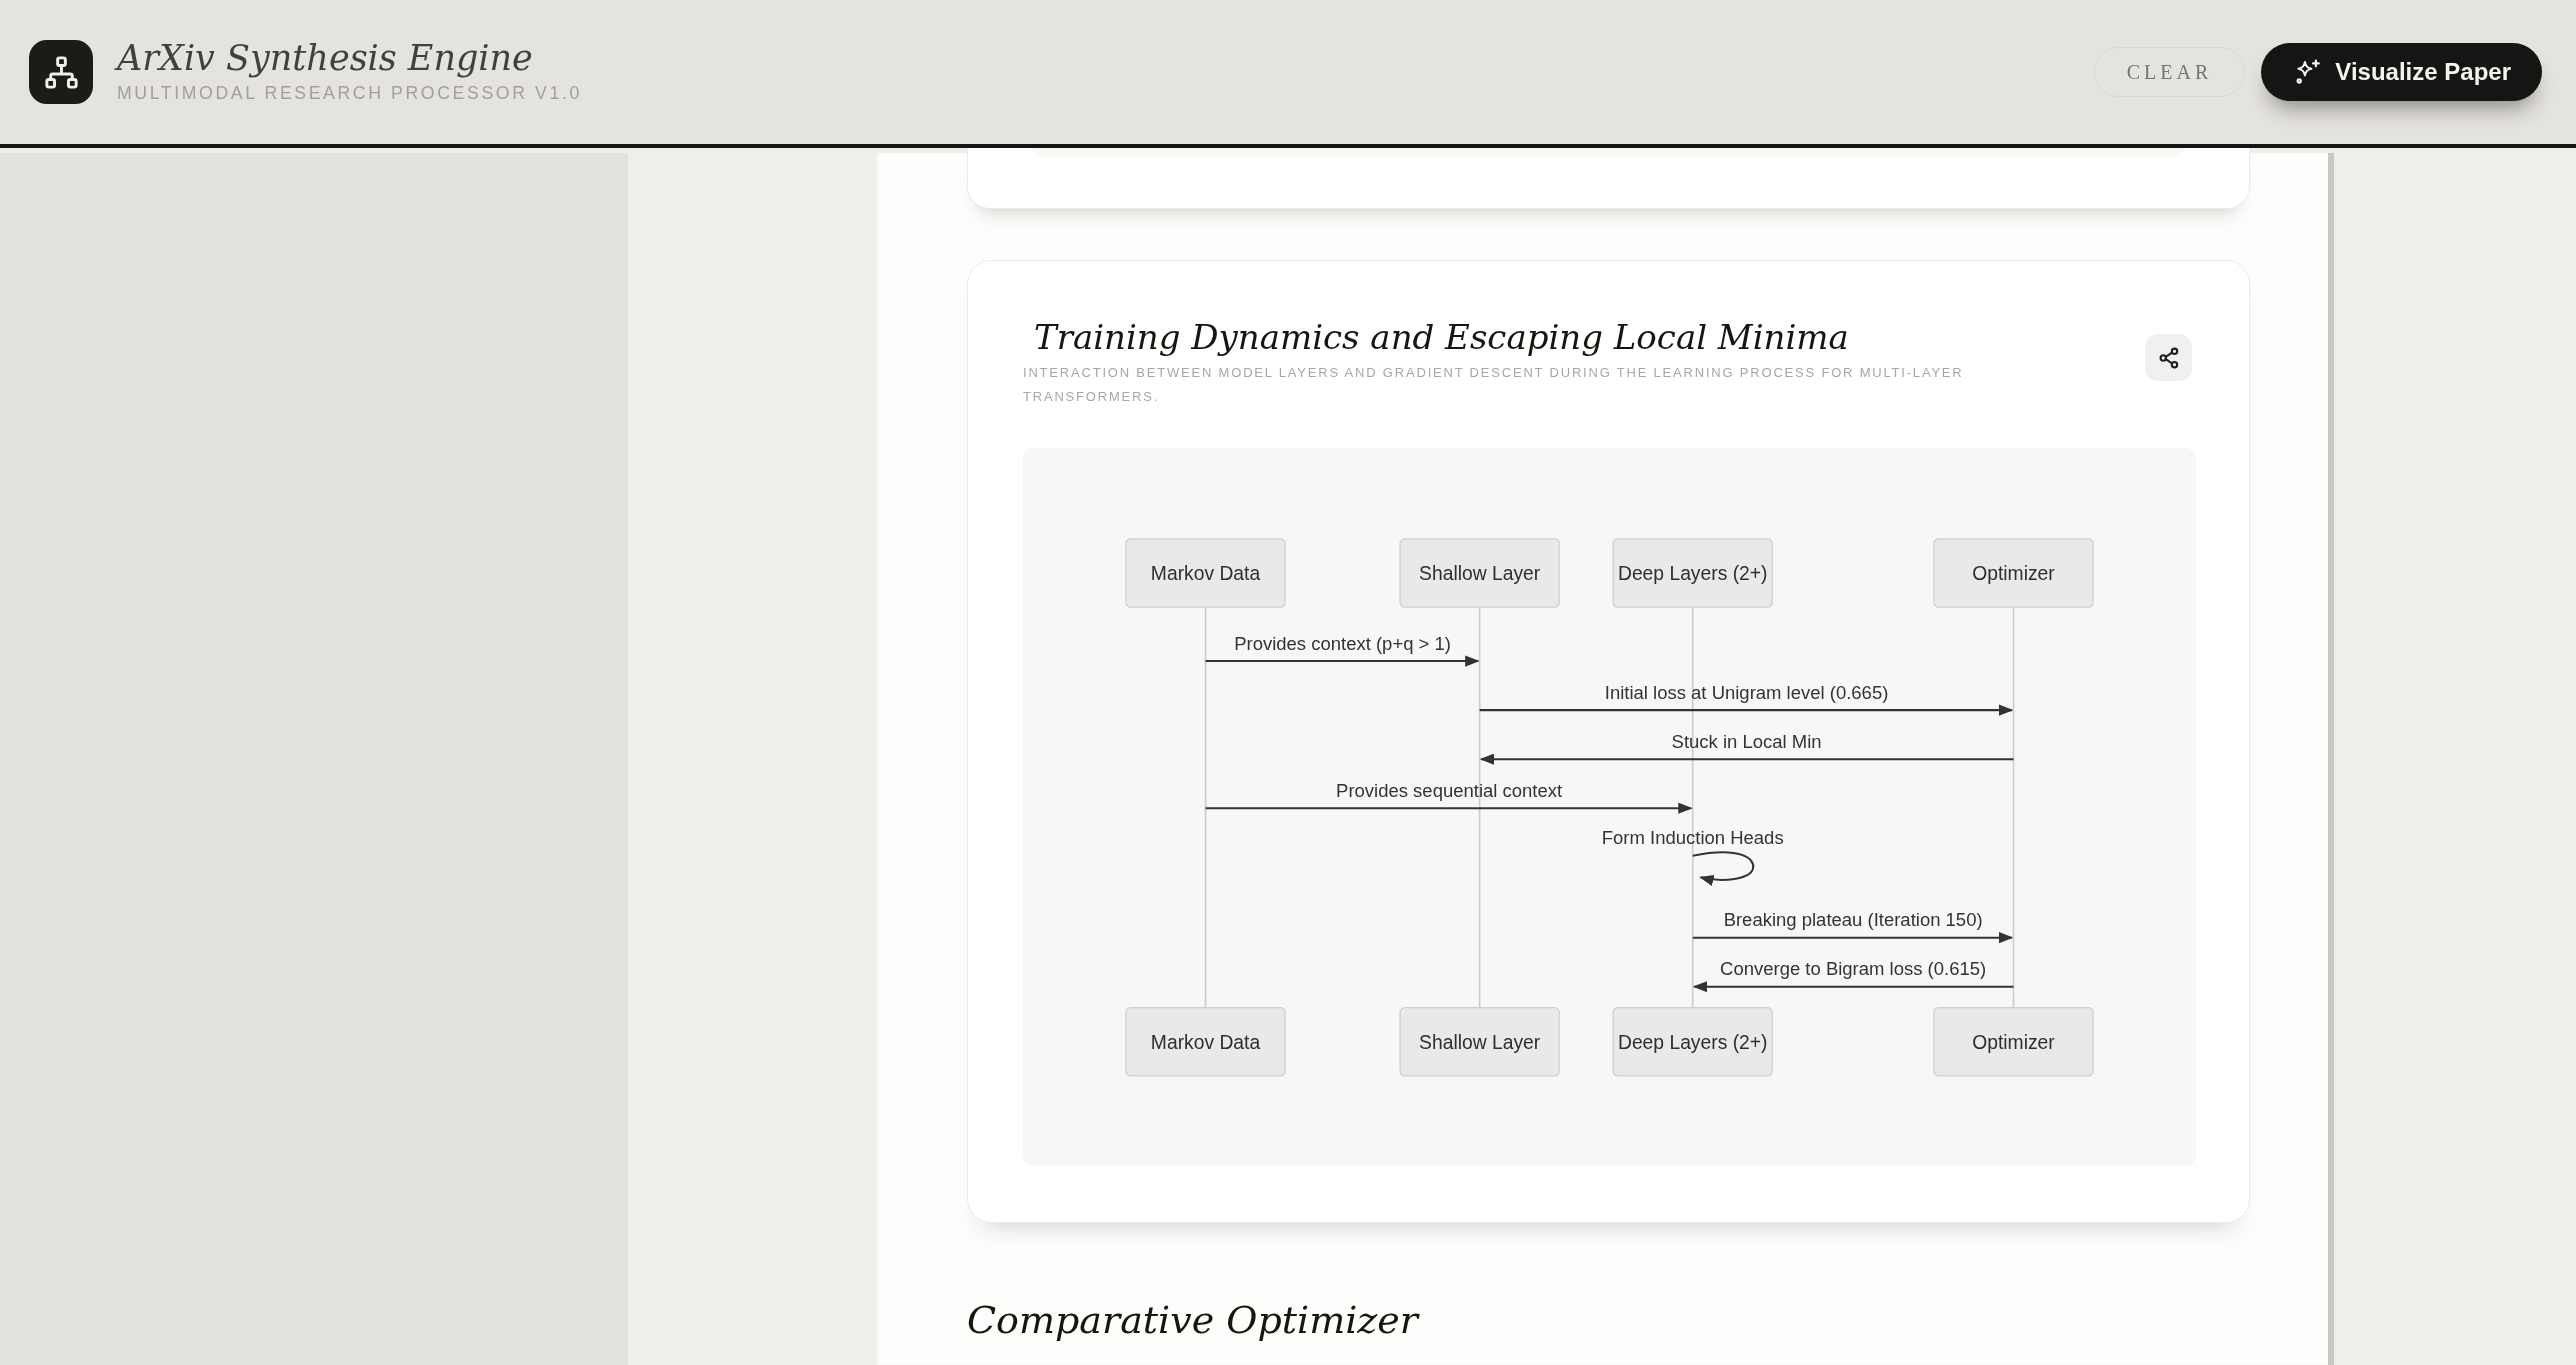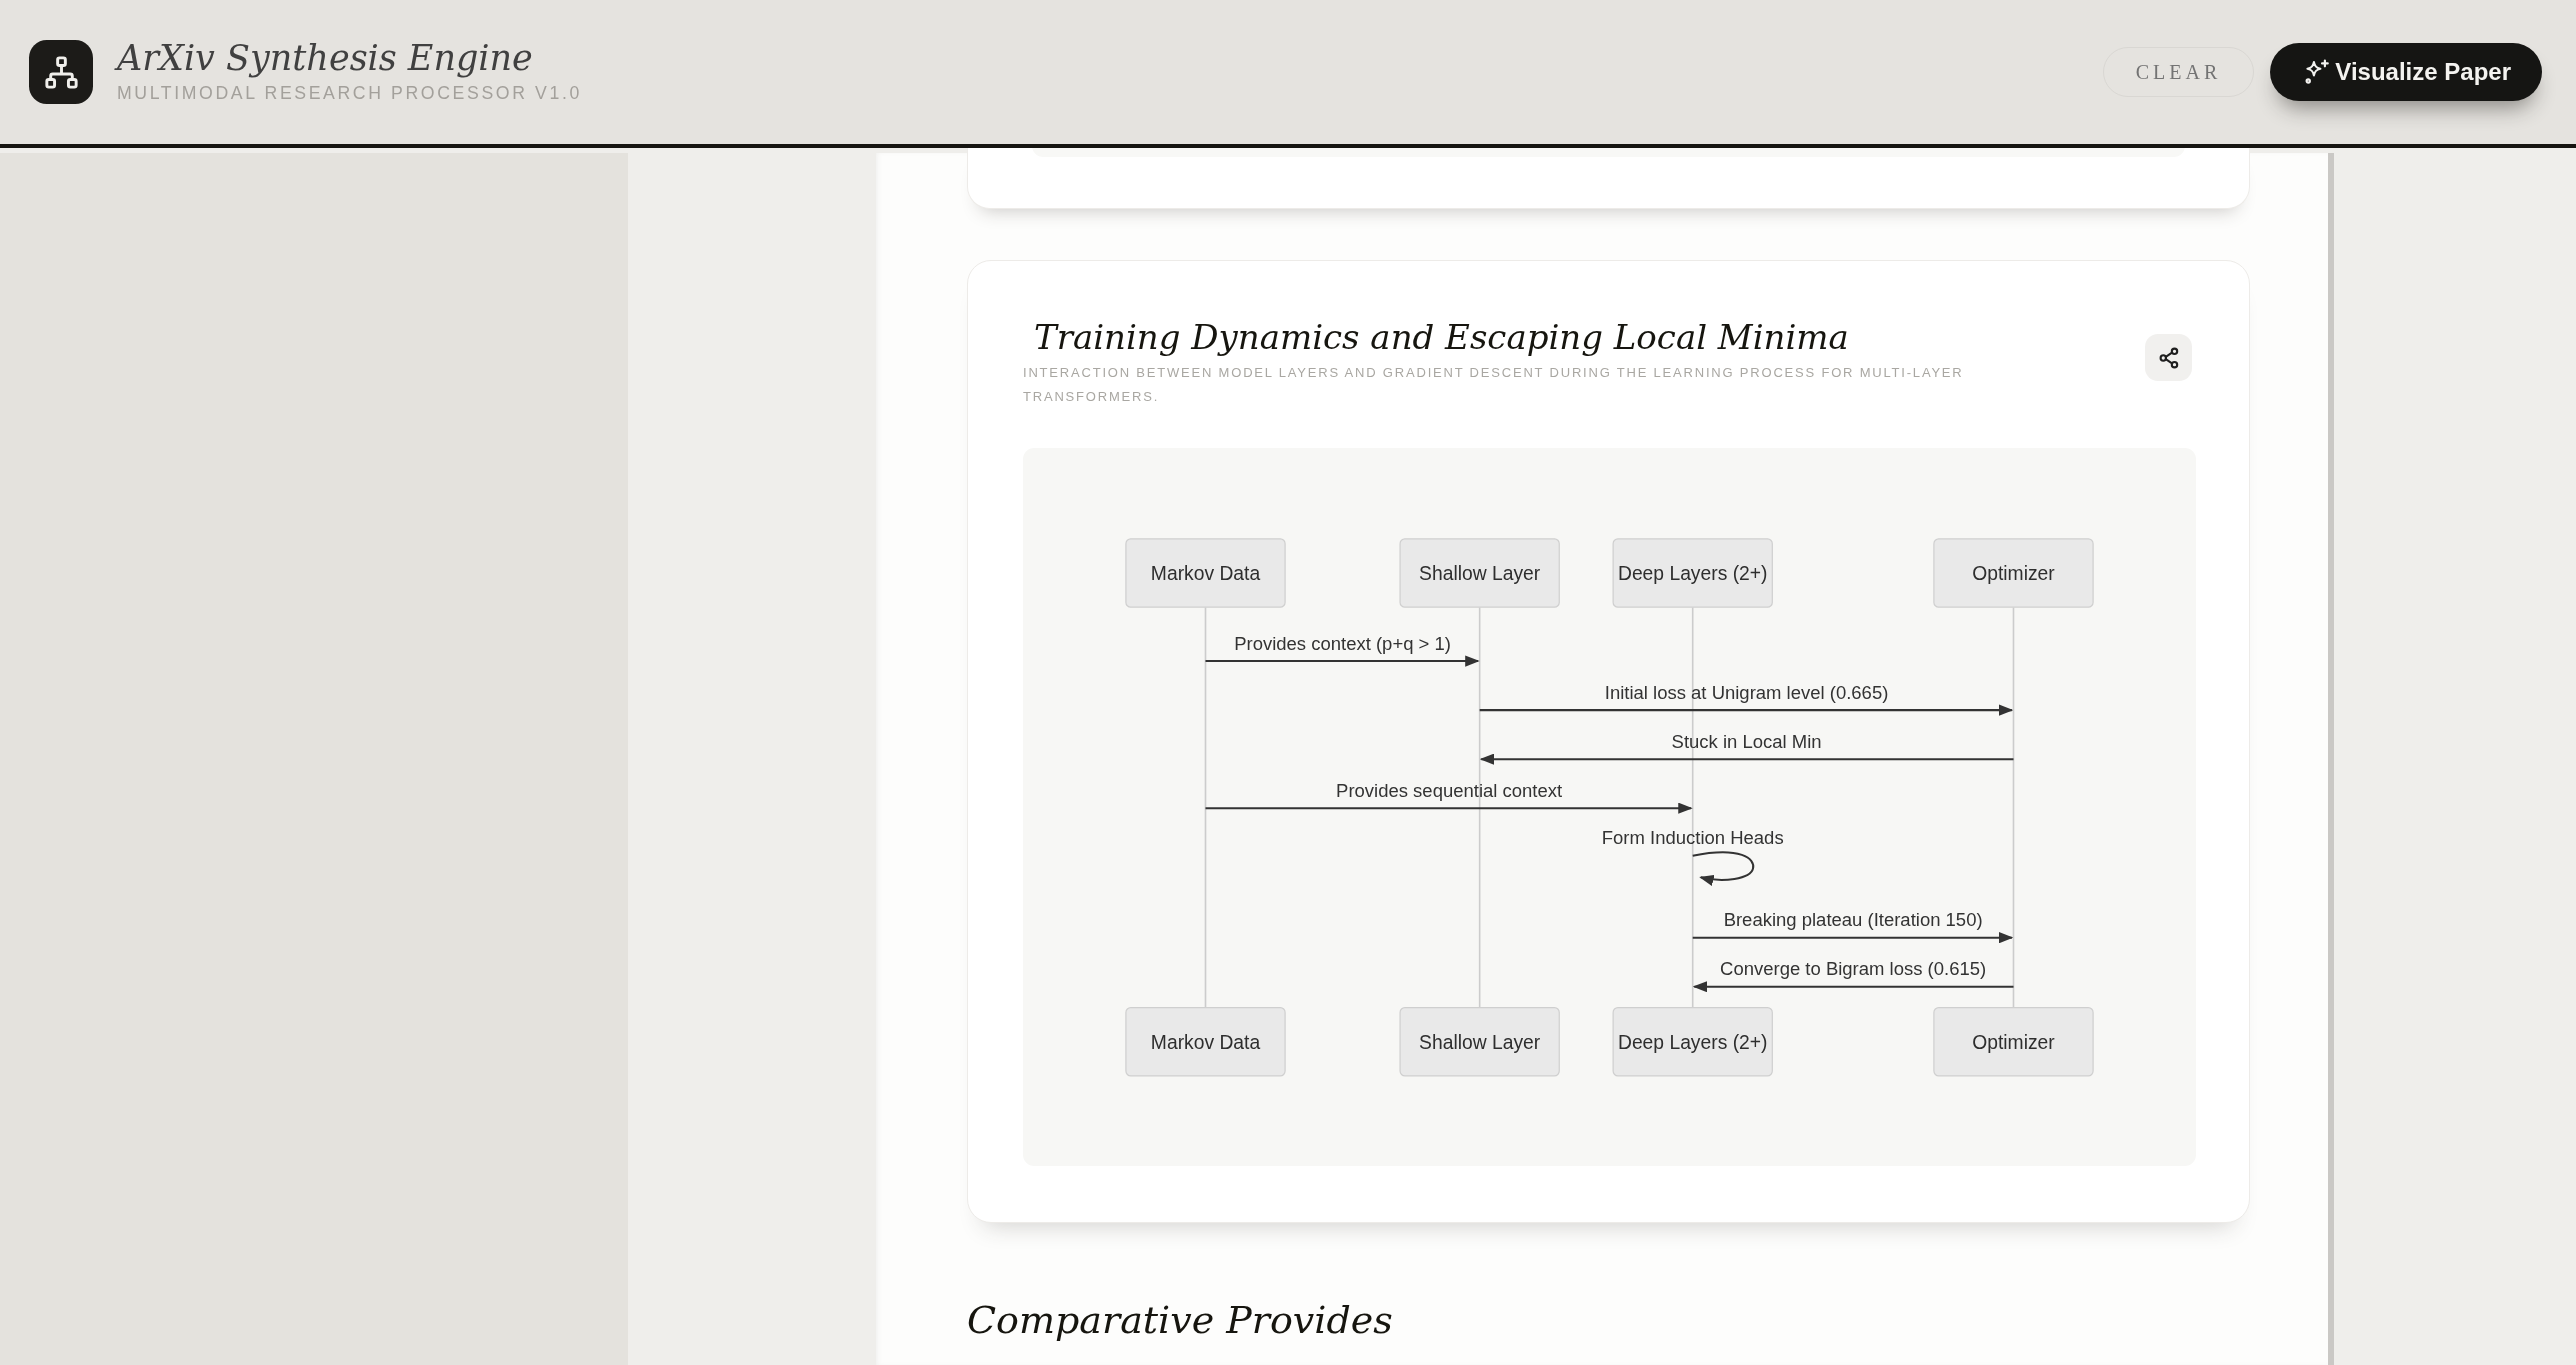--- a/index.html
+++ b/index.html
@@ -41,21 +41,21 @@
     border:1.6px solid #d9d7d3; background:transparent;
     font-family:Liberation Serif, serif;
     font-size:20px; letter-spacing:4px; color:#737373;
     display:flex; align-items:center; cursor:pointer;
   }
   .visualize-btn {
     margin-left:16px; height:58px; padding:0 31px; border-radius:803px;
     background:#151513; border:none; color:#f4f3f0;
     font-family:"Liberation Sans", sans-serif;
     font-size:24px; font-weight:700;
-    display:flex; align-items:center; gap:3px; cursor:pointer;
+    display:flex; align-items:center; gap:12px; cursor:pointer;
     box-shadow:0 14.5px 21px -8px rgba(30,28,24,.45);
   }
   .visualize-btn svg { width:31px; height:31px; }
 
   
   .content { position:absolute; top:153px; left:0; right:0; bottom:0; }
   .sidebar-panel {
     position:absolute; left:0; top:0; bottom:0; width:628px;
     background:#e4e2dd;
   }
@@ -204,18 +204,18 @@
             <text x="833" y="493" text-anchor="middle" font-size="23" fill="#333333">Form Induction Heads</text>
             <path d="M 833 507 C 893 495, 911 511, 908 523 C 905 536, 871 541, 843 534" fill="none" stroke="#333333" stroke-width="2.5" marker-end="url(#arr)"></path>
             <text x="1032.5" y="595" text-anchor="middle" font-size="23" fill="#333333">Breaking plateau (Iteration 150)</text>
             <line x1="833" y1="609" x2="1230" y2="609" stroke="#333333" stroke-width="2.5" marker-end="url(#arr)"></line>
             <text x="1032.5" y="656" text-anchor="middle" font-size="23" fill="#333333">Converge to Bigram loss (0.615)</text>
             <line x1="1232" y1="670" x2="835" y2="670" stroke="#333333" stroke-width="2.5" marker-end="url(#arr)"></line>
           </svg>
       </div>
     </section>
 
-    <h2 class="section-heading heading-comparative">Comparative Provides</h2>
+    <h2 class="section-heading heading-comparative">Comparative Optimizer</h2>
   </div>
 
   <div class="scrollbar-track"></div>
 </div>
 
 
 </body></html>

